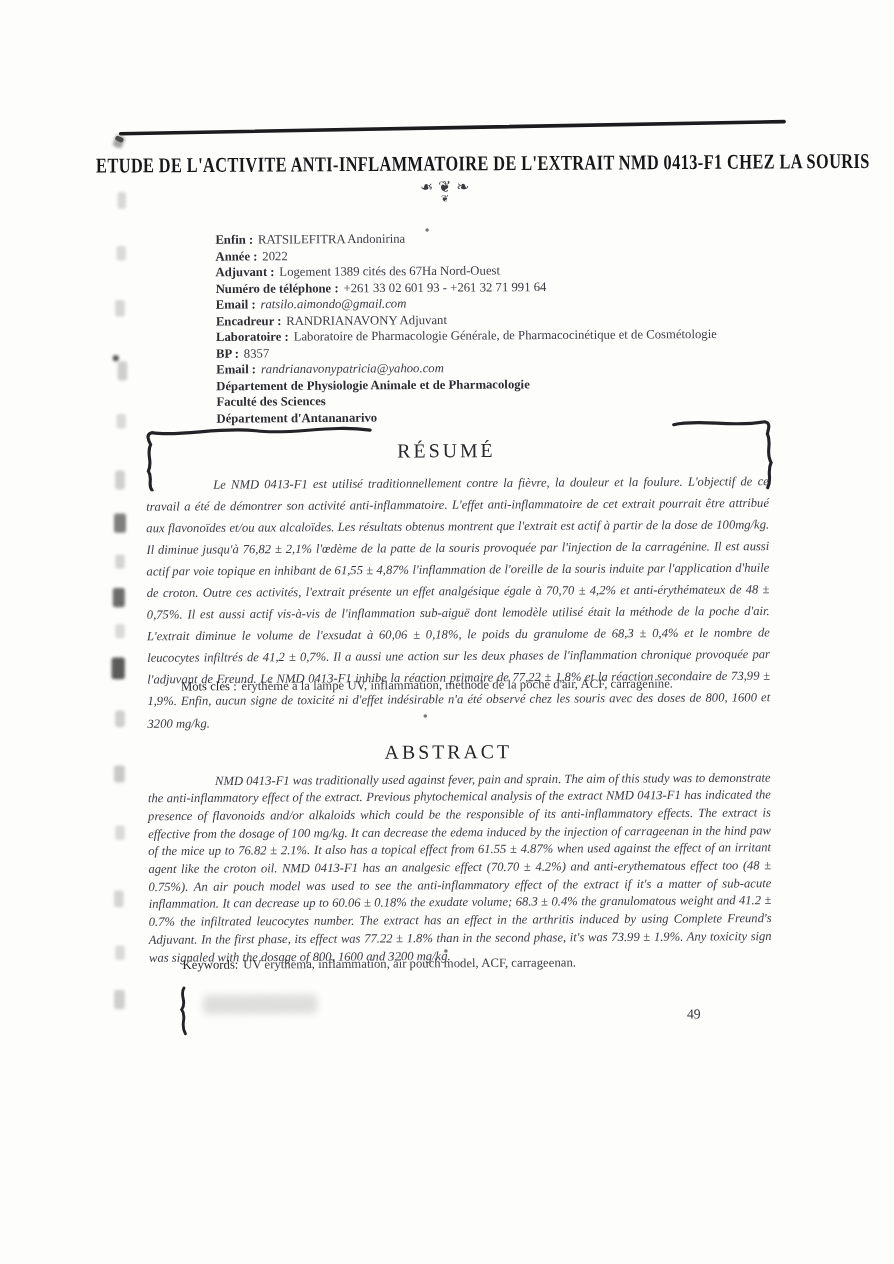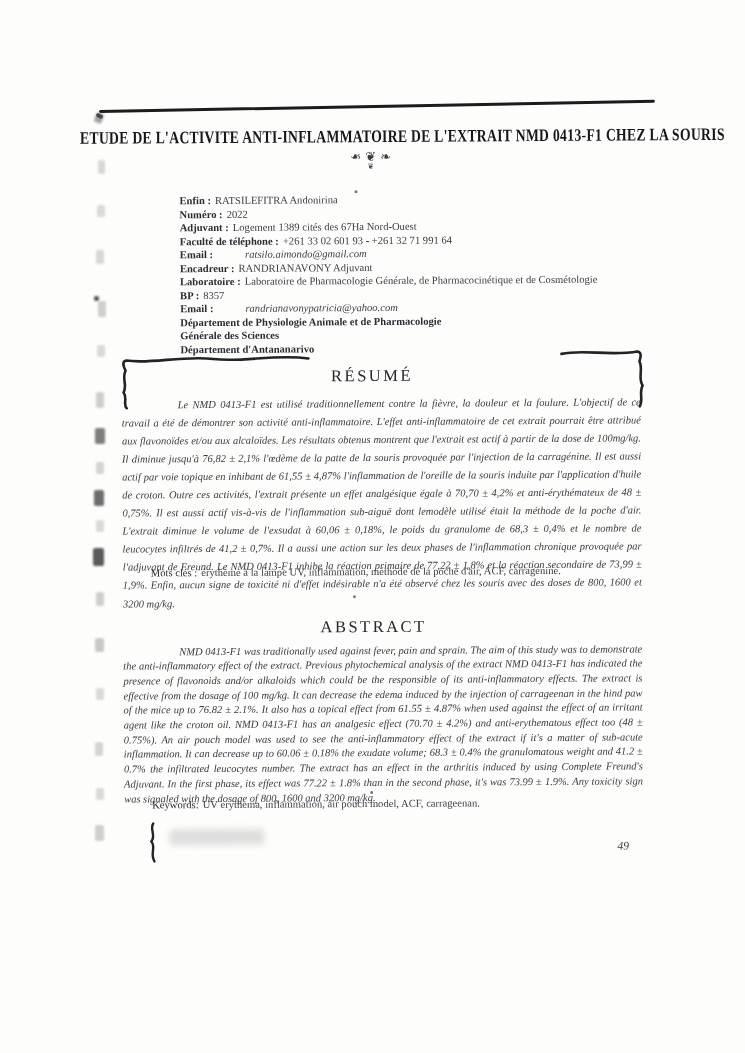--- a/index.html
+++ b/index.html
@@ -41,21 +41,21 @@
   .ornament .row .flip{transform:scaleX(-1);}
   .ornament .tail{display:block;font-size:8px;margin-top:-1px;color:#44444a;}
   .speck{position:absolute;width:3px;height:3px;border-radius:50%;background:#55555c;opacity:.8;}
 
   .authors{
     position:absolute;top:193px;left:181px;width:460px;
     font-size:10.6px;line-height:13.55px;color:#3b3b42;
   }
   .authors .row{white-space:nowrap;}
   .authors .lbl{font-weight:bold;color:#2c2c32;margin-right:4px;}
-  .authors .ital{font-style:italic;margin-left:28px;}
+  .authors .ital{font-style:italic;}
   .authors .boldline{font-weight:bold;color:#2c2c32;}
 
   .sec-heading{
     position:absolute;left:0;width:745px;text-align:center;
     font-size:16.5px;letter-spacing:2.5px;color:#27272c;font-weight:normal;
   }
   .resume-heading{top:352px;}
   .abstract-heading{top:603px;}
 
   .flourish{position:absolute;color:#2a2a2e;}
@@ -71,21 +71,21 @@
 
   .kwline{position:absolute;left:150px;width:492px;font-size:10.6px;color:#3b3b42;}
   .mots{top:566px;}
   .keywords{top:798px;}
   .kwline .lbl{font-weight:normal;color:#26262b;margin-right:4px;}
 
   .smudge{
     position:absolute;top:828px;left:167px;width:95px;height:16px;
     background:#b9b9b9;filter:blur(3px);opacity:.45;border-radius:4px;
   }
-  .pagenum{position:absolute;top:841px;left:615px;font-size:11.5px;color:#3a3a40;font-style:italic;}
+  .pagenum{position:absolute;top:841px;left:570px;font-size:11.5px;color:#3a3a40;}
 </style>
 </head>
 <body>
 
 <div class="scan">
 
   <div class="top-line"></div>
   <div class="top-line-hook"></div>
 
   <div class="binding">
@@ -122,30 +122,30 @@
       </span>
       <span class="tail">❦</span>
     </div>
 
     <div class="speck" style="top:190px;left:356px;"></div>
     <div class="speck" style="top:595px;left:352px;"></div>
     <div class="speck" style="top:791px;left:368px;"></div>
 
     <div class="authors">
       <div class="row"><span class="lbl">Enfin :</span><span>RATSILEFITRA Andonirina</span></div>
-      <div class="row"><span class="lbl">Numéro :</span><span>2022</span></div>
+      <div class="row"><span class="lbl">Année :</span><span>2022</span></div>
       <div class="row"><span class="lbl">Adjuvant :</span><span>Logement 1389 cités des 67Ha Nord-Ouest</span></div>
-      <div class="row"><span class="lbl">Faculté de téléphone :</span><span>+261 33 02 601 93  -  +261 32 71 991 64</span></div>
+      <div class="row"><span class="lbl">Numéro de téléphone :</span><span>+261 33 02 601 93  -  +261 32 71 991 64</span></div>
       <div class="row"><span class="lbl">Email :</span><span class="ital">ratsilo.aimondo@gmail.com</span></div>
       <div class="row"><span class="lbl">Encadreur :</span><span>RANDRIANAVONY Adjuvant</span></div>
       <div class="row"><span class="lbl">Laboratoire :</span><span>Laboratoire de Pharmacologie Générale, de Pharmacocinétique et de Cosmétologie</span></div>
       <div class="row"><span class="lbl">BP :</span><span>8357</span></div>
       <div class="row"><span class="lbl">Email :</span><span class="ital">randrianavonypatricia@yahoo.com</span></div>
       <div class="row"><span class="boldline">Département de Physiologie Animale et de Pharmacologie</span></div>
-      <div class="row"><span class="boldline">Générale des Sciences</span></div>
+      <div class="row"><span class="boldline">Faculté des Sciences</span></div>
       <div class="row"><span class="boldline">Département d'Antananarivo</span></div>
     </div>
 
     <div class="flourish" style="top:353px;left:119px;">
       <svg width="195" height="55" viewBox="0 0 195 55">
         <path d="M190,5 C155,0 125,9 95,5 C65,1 32,10 8,6 C3,7 5,12 7,16 C3,24 9,30 5,38 C9,44 4,50 8,54" stroke="#232327" stroke-width="2.6" fill="none" stroke-linecap="round"></path>
       </svg>
     </div>
     <div class="flourish" style="top:348px;left:560px;">
       <svg width="88" height="62" viewBox="0 0 88 62">

